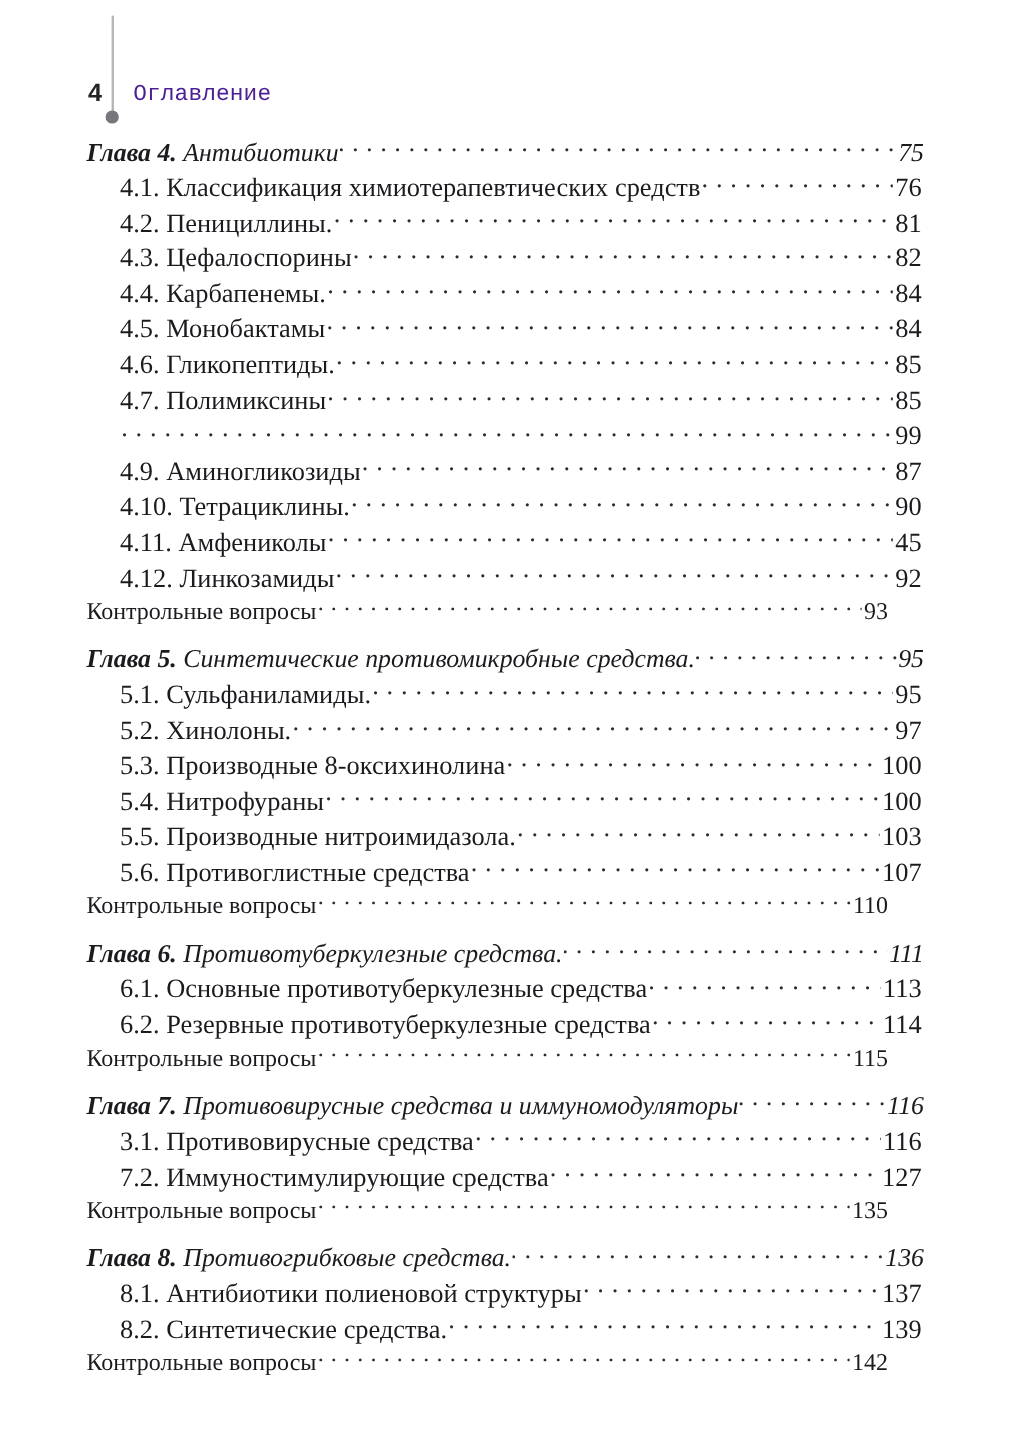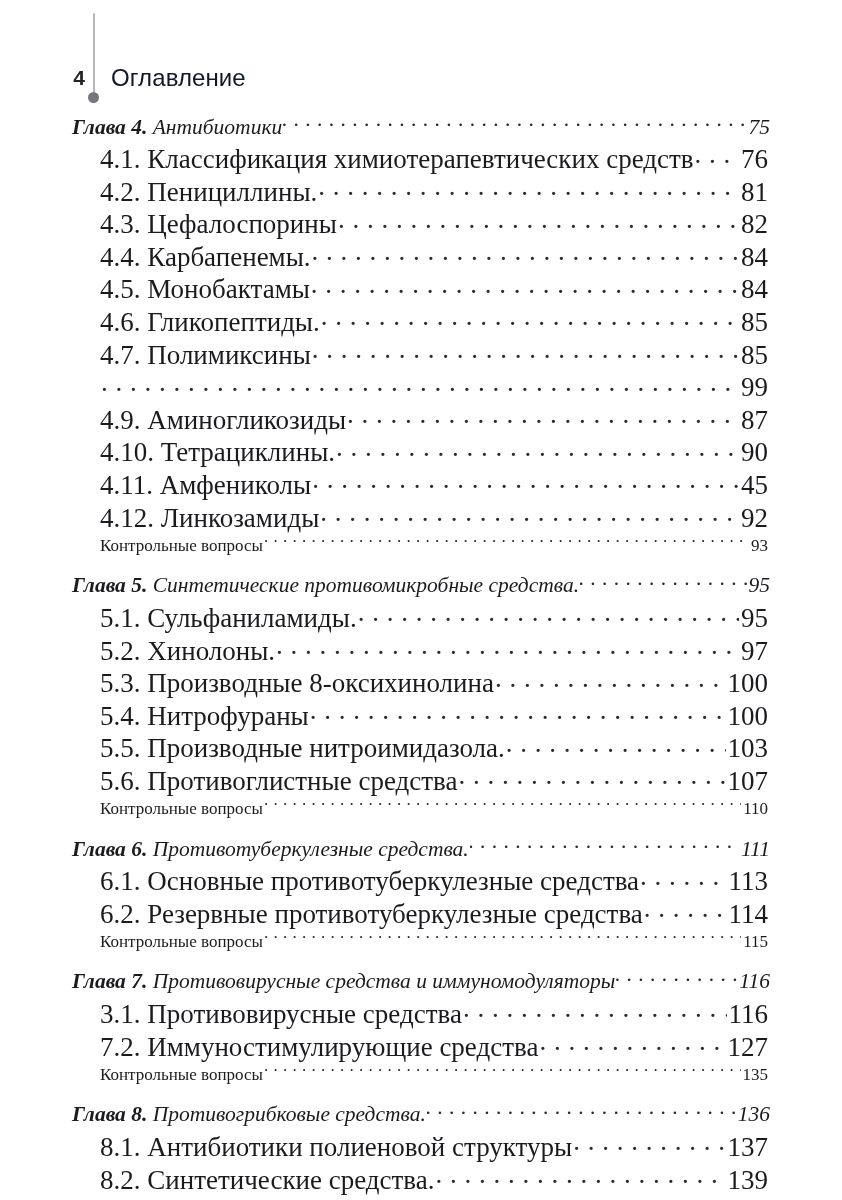--- a/index.html
+++ b/index.html
@@ -52,25 +52,25 @@
     font-family: "Liberation Sans", "DejaVu Sans", sans-serif;
     font-weight: 700;
     font-size: 21px;
     line-height: 24px;
     color: #242428;
   }
   .header-title {
     position: absolute;
     left: 111px;
     top: 66px;
-    font-family: Liberation Sans, sans-serif;
+    font-family: Liberation Mono, monospace;
     font-weight: 400;
-    font-size: 24px;
+    font-size: 19px;
     line-height: 24px;
-    color: #0f172a;
+    color: #4c1d95;
     letter-spacing: .1px;
   }
 
   
   .toc {
     position: absolute;
     left: 72px;
     top: 112px;
     width: 698px;
   }
@@ -85,26 +85,25 @@
   }
   .toc-row.chapter {
     margin-left: 0;
     width: 698px;
     font-size: 21.5px;
     font-style: italic;
   }
   .toc-row.section {
     margin-left: 28px;
     width: 668px;
-    font-size: 27px;
+    font-size: 22px;
   }
   .toc-row.questions {
-    margin-left: 28px;
     width: 668px;
-    font-size: 17px;
+    font-size: 20px;
   }
   .toc-row.gap-before {
     margin-top: 10px;
   }
 
   .row-label {
     flex: 0 0 auto;
   }
   .row-label .chap-bold {
     font-weight: 700;

